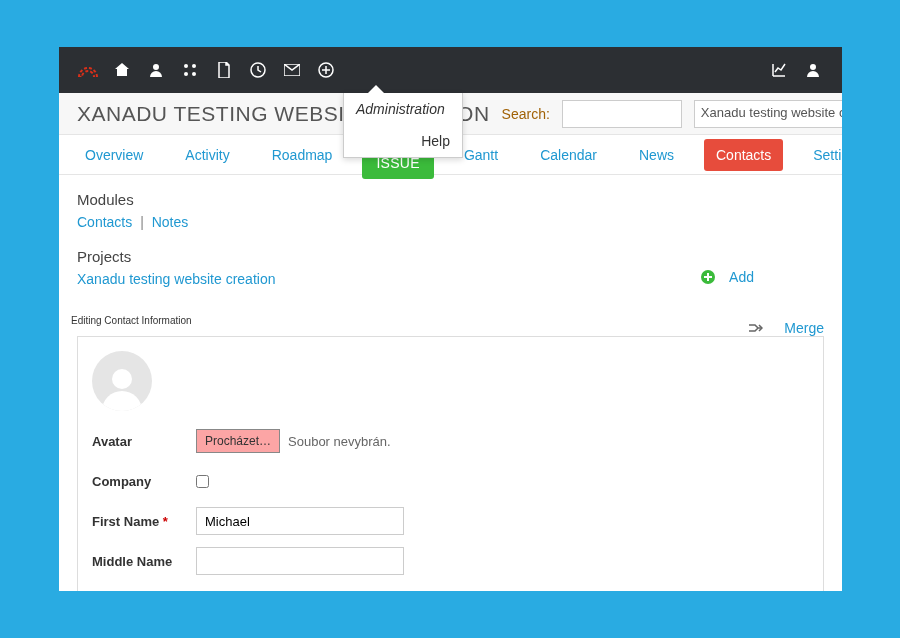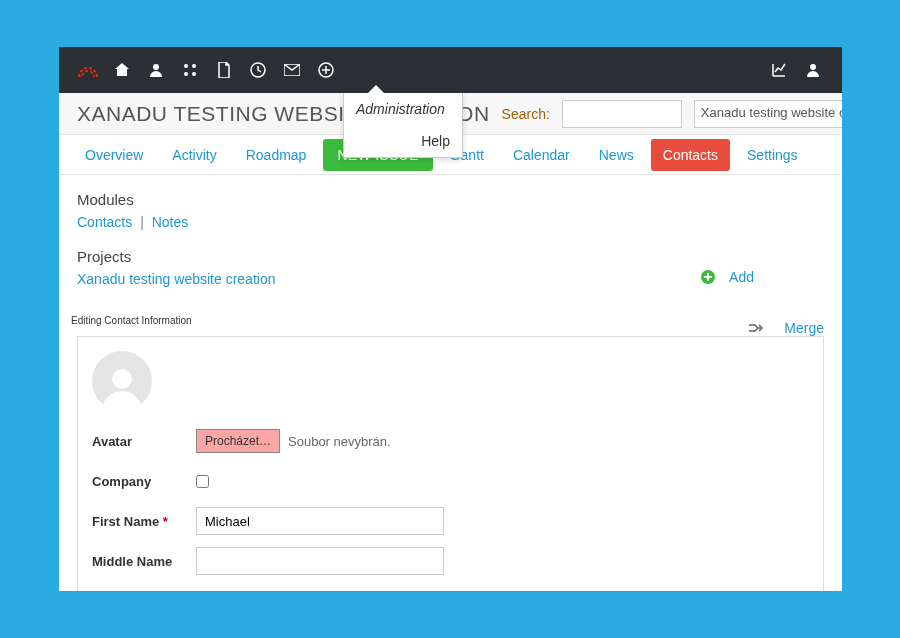--- a/index.html
+++ b/index.html
@@ -108,21 +108,21 @@
     font-size: 13px;
     padding: 4px 6px;
     color: #555;
     white-space: nowrap;
     overflow: hidden;
   }
   .tabs {
     height: 40px;
     display: flex;
     align-items: center;
-    gap: 5px;
+    gap: 18px;
     padding: 0 14px;
     border-bottom: 1px solid #e5e5e5;
   }
   .tabs .tab {
     padding: 8px 12px;
     font-size: 14px;
     color: #2098d1;
     cursor: pointer;
     border-radius: 3px;
   }
@@ -205,21 +205,21 @@
   }
   .frow .flabel {
     width: 104px;
     font-weight: bold;
     font-size: 13px;
     color: #333;
   }
   .frow .flabel .req { color: #c00; }
   .frow input[type="text"] {
     height: 28px;
-    width: 248px;
+    width: 208px;
     border: 1px solid #ccc;
     padding: 3px 8px;
     font-size: 13px;
   }
   .file-widget {
     display: flex;
     align-items: center;
     gap: 8px;
   }
   .file-widget .btn {

